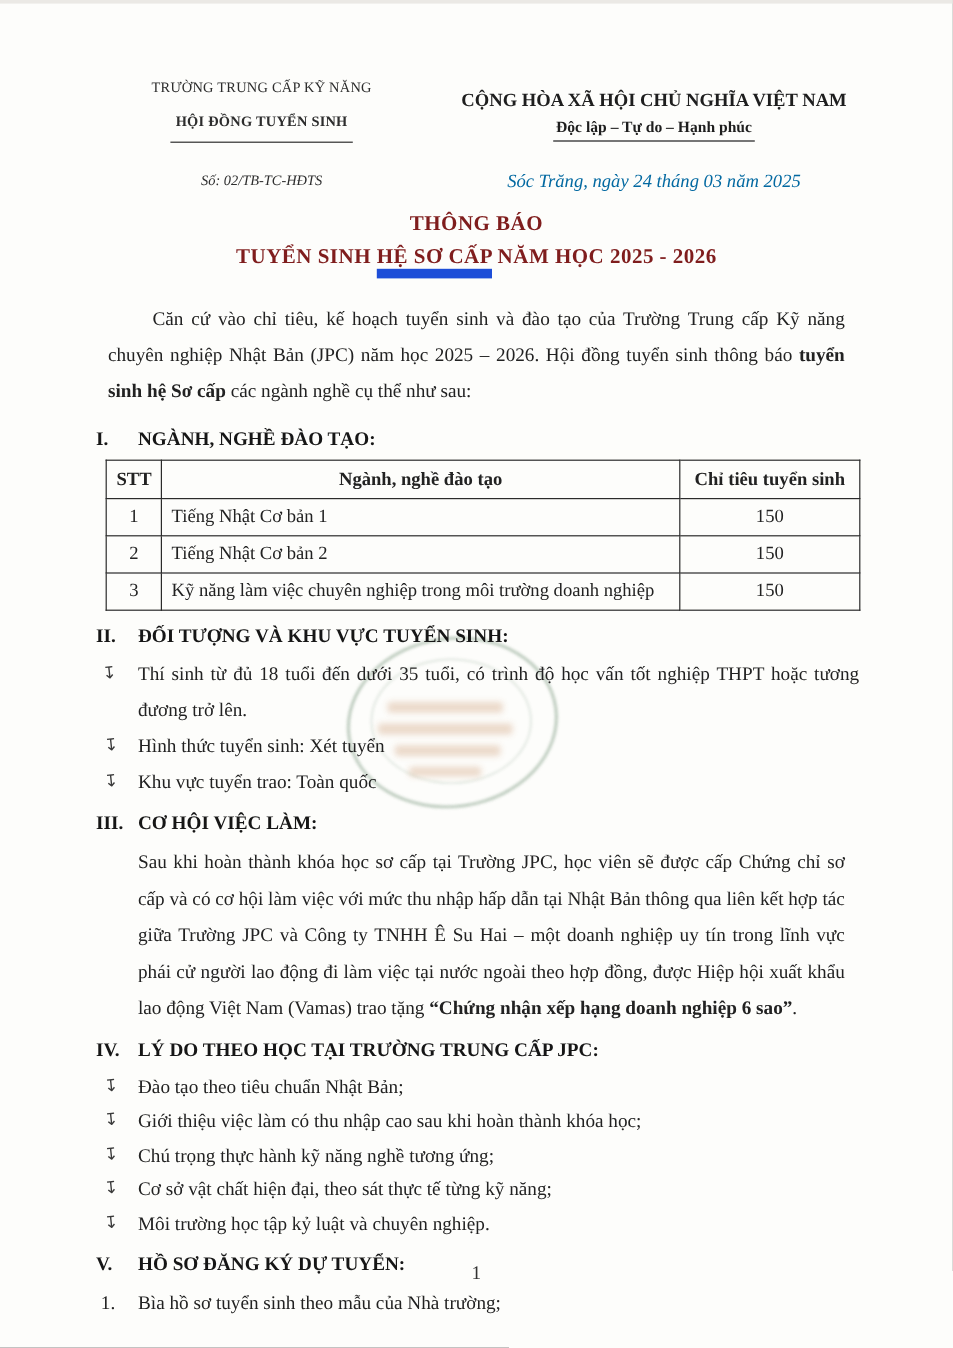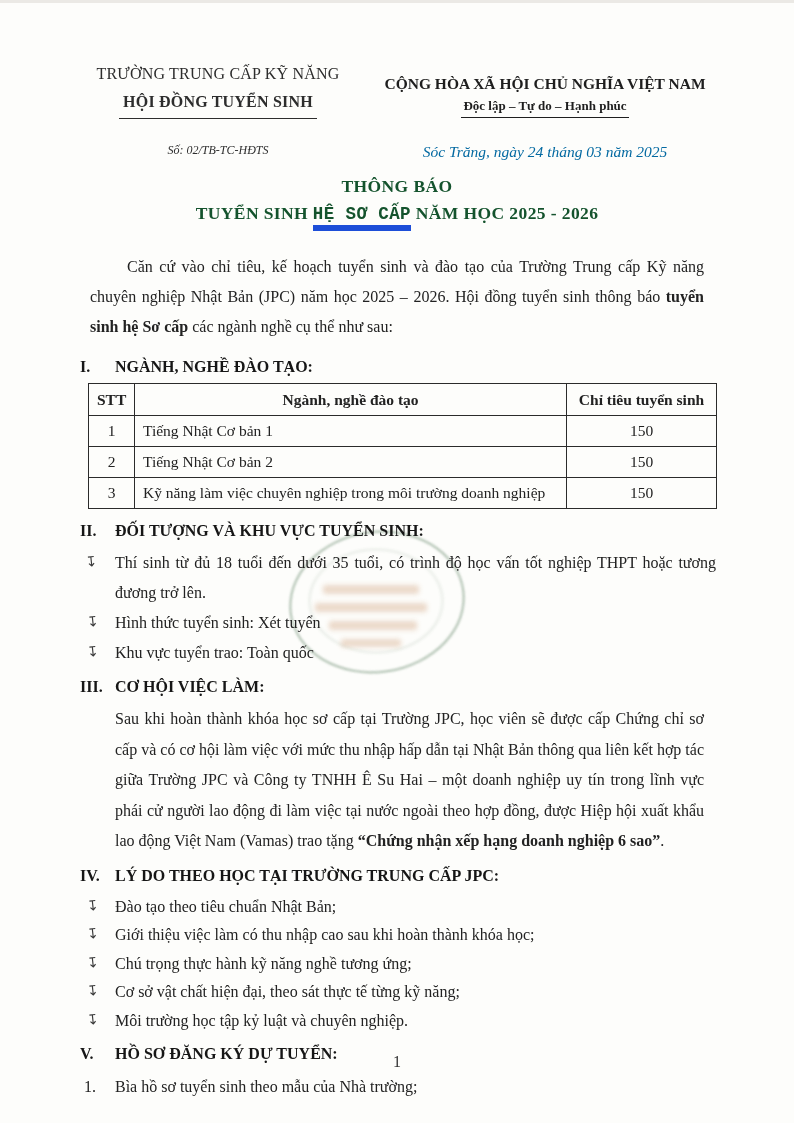--- a/index.html
+++ b/index.html
@@ -4,30 +4,30 @@
 <style>
   html,body{margin:0;padding:0;background:#9a9a9a;}
   .page{
     position:relative; width:794px; height:1123px; margin:0 auto;
     background:#fdfdfb; overflow:hidden;
     font-family:"Liberation Serif","DejaVu Serif",serif;
     color:#222; font-size:16px;
   }
   .scan-streak{position:absolute;top:0;left:0;right:0;height:3px;background:#ebe9e5;}
   
-  .hdr-left{position:absolute;left:68px;top:60px;width:300px;text-align:center;line-height:27px;font-size:16px;letter-spacing:.2px;color:#2d2d2d;}
+  .hdr-left{position:absolute;left:68px;top:60px;width:300px;text-align:center;line-height:27px;font-size:12px;letter-spacing:.2px;color:#2d2d2d;}
   .hdr-left .l3{font-weight:bold;display:inline-block;border-bottom:1.6px solid #2d2d2d;padding:0 4px 3px 4px;margin-top:1px;}
   .hdr-num{position:absolute;left:68px;top:143px;width:300px;text-align:center;font-style:italic;font-size:12px;color:#2d2d2d;}
   .hdr-right{position:absolute;left:375px;top:72px;width:340px;text-align:center;color:#1e1e1e;}
   .hdr-right .l1{font-weight:bold;font-size:15.5px;line-height:24px;}
   .hdr-right .l2{font-weight:bold;font-size:13px;display:inline-block;border-bottom:1.7px solid #1e1e1e;padding:0 2px 3px 2px;margin-top:2px;}
   .hdr-date{position:absolute;left:375px;top:143px;width:340px;text-align:center;font-style:italic;font-size:15.5px;color:#0369a1;}
   
-  .doc-title{position:absolute;left:0;top:173px;width:100%;text-align:center;font-weight:bold;font-size:17.5px;line-height:27px;color:#14532d;letter-spacing:.4px;}
-  .doc-title .u-part{border-bottom:6px solid #1d4ed8;padding-bottom:1px;font-family:Liberation Mono, monospace;}
+  .doc-title{position:absolute;left:0;top:173px;width:100%;text-align:center;font-weight:bold;font-size:17.5px;line-height:27px;color:#7f1d1d;letter-spacing:.4px;}
+  .doc-title .u-part{border-bottom:8px solid #1d4ed8;padding-bottom:1px;}
   
   .body{position:absolute;left:78px;top:240px;width:638px;z-index:2;}
   .intro{ text-align:justify; text-indent:37px; line-height:30px; }
   .intro b, .para b{font-weight:bold;}
   .sec-head{display:flex;margin-top:6px;line-height:26px;font-weight:bold;font-size:16px;color:#161616;}
   .sec-head .num{width:37px;padding-left:2px;box-sizing:border-box;}
   .sec-head.first{margin-top:9px;}
   
   table.quota{border-collapse:collapse;margin:3px 0 0 10px;width:628px;table-layout:fixed;font-size:15.5px;color:#222;}
   table.quota th, table.quota td{border:1.5px solid #2b2b2b;padding:0 8px;height:30px;}

